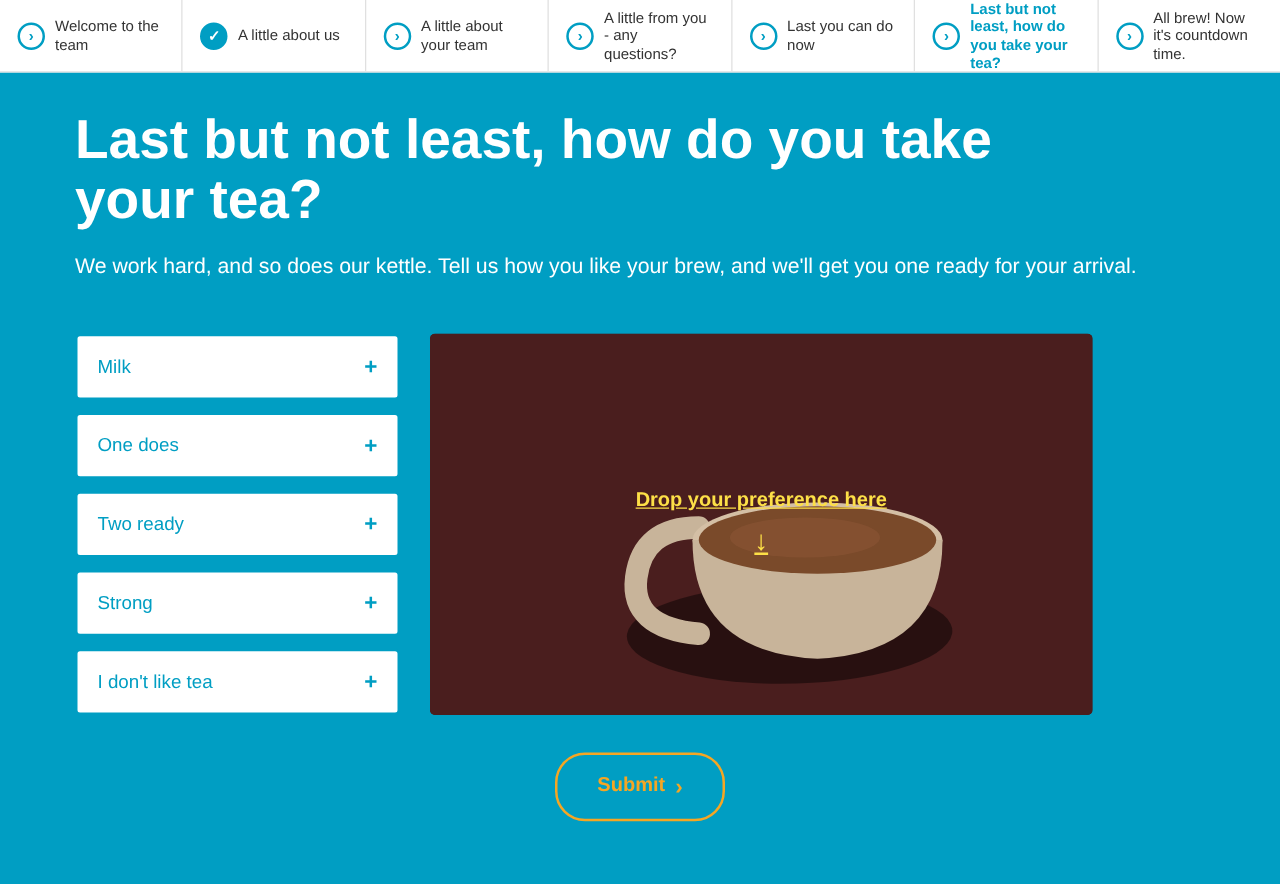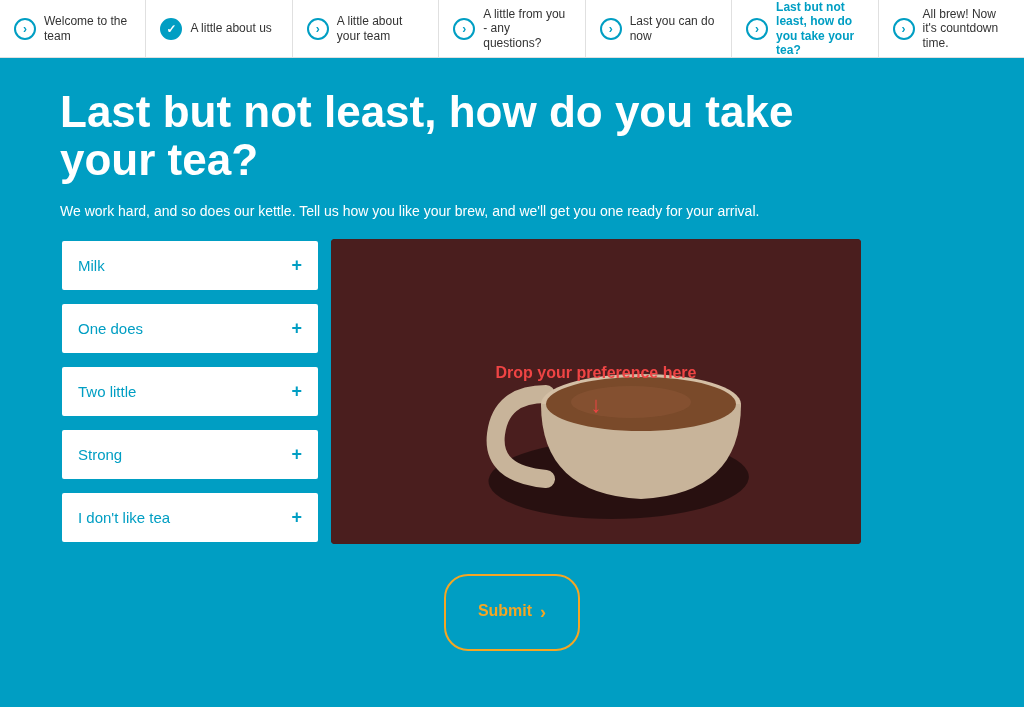--- a/index.html
+++ b/index.html
@@ -56,29 +56,29 @@
     }
     .page-title {
       font-size: 44px;
       font-weight: 900;
       color: #fff;
       line-height: 1.1;
       margin-bottom: 18px;
       max-width: 780px;
     }
     .page-subtitle {
-      font-size: 14px;
+      font-size: 17px;
       color: #fff;
-      margin-bottom: 20px;
+      margin-bottom: 44px;
     }
 
     
     .drag-drop-section {
       display: flex;
-      gap: 11px;
+      gap: 24px;
       align-items: flex-start;
     }
 
     
     .options-list {
       display: flex;
       flex-direction: column;
       gap: 10px;
       min-width: 260px;
     }
@@ -117,47 +117,49 @@
     .tea-cup-bg {
       position: absolute;
       inset: 0;
       background: #4a1e1e;
     }
     
     .drop-text {
       position: relative;
       z-index: 10;
       text-align: center;
-      color: #ef4444;
+      color: #fde047;
       font-size: 16px;
       font-weight: 600;
       line-height: 1.4;
       pointer-events: none;
+      text-decoration: underline;
     }
     .drop-arrow {
       display: block;
       font-size: 22px;
       margin-top: 6px;
     }
 
     
     .submit-row {
       display: flex;
       justify-content: center;
       margin-top: 30px;
     }
     .submit-btn {
       background: transparent;
       border: 2px solid #f5a623;
       border-radius: 24px;
-      padding: 26px 32px;
+      padding: 15px 32px;
       font-size: 16px;
       color: #f5a623;
       cursor: pointer;
       display: flex;
+      align-items: center;
       gap: 8px;
       font-weight: 600;
     }
     .submit-arrow {
       font-size: 18px;
       color: #f5a623;
     }
   </style>
 </head>
 <body>
@@ -209,21 +211,21 @@
     <div class="options-list">
       <div class="option-item" draggable="true">
         <span>Milk</span>
         <span class="plus-icon">+</span>
       </div>
       <div class="option-item" draggable="true">
         <span>One does</span>
         <span class="plus-icon">+</span>
       </div>
       <div class="option-item" draggable="true">
-        <span>Two little</span>
+        <span>Two ready</span>
         <span class="plus-icon">+</span>
       </div>
       <div class="option-item" draggable="true">
         <span>Strong</span>
         <span class="plus-icon">+</span>
       </div>
       <div class="option-item" draggable="true">
         <span>I don't like tea</span>
         <span class="plus-icon">+</span>
       </div>

